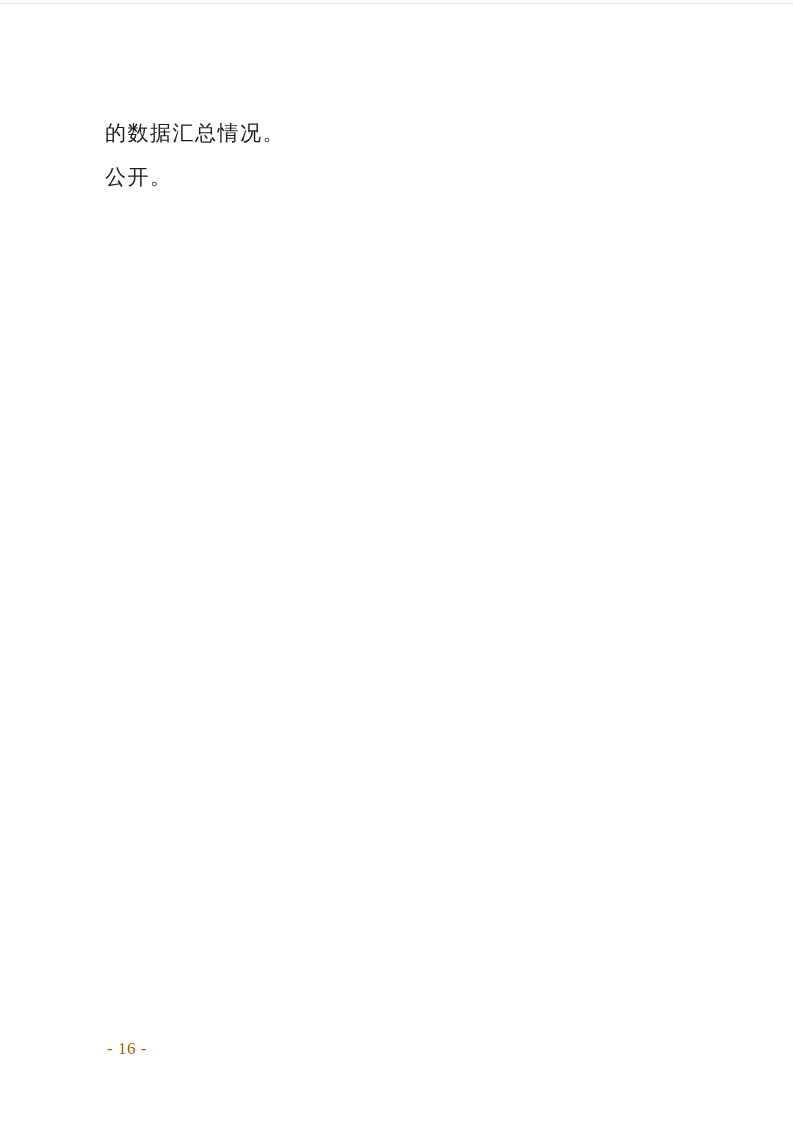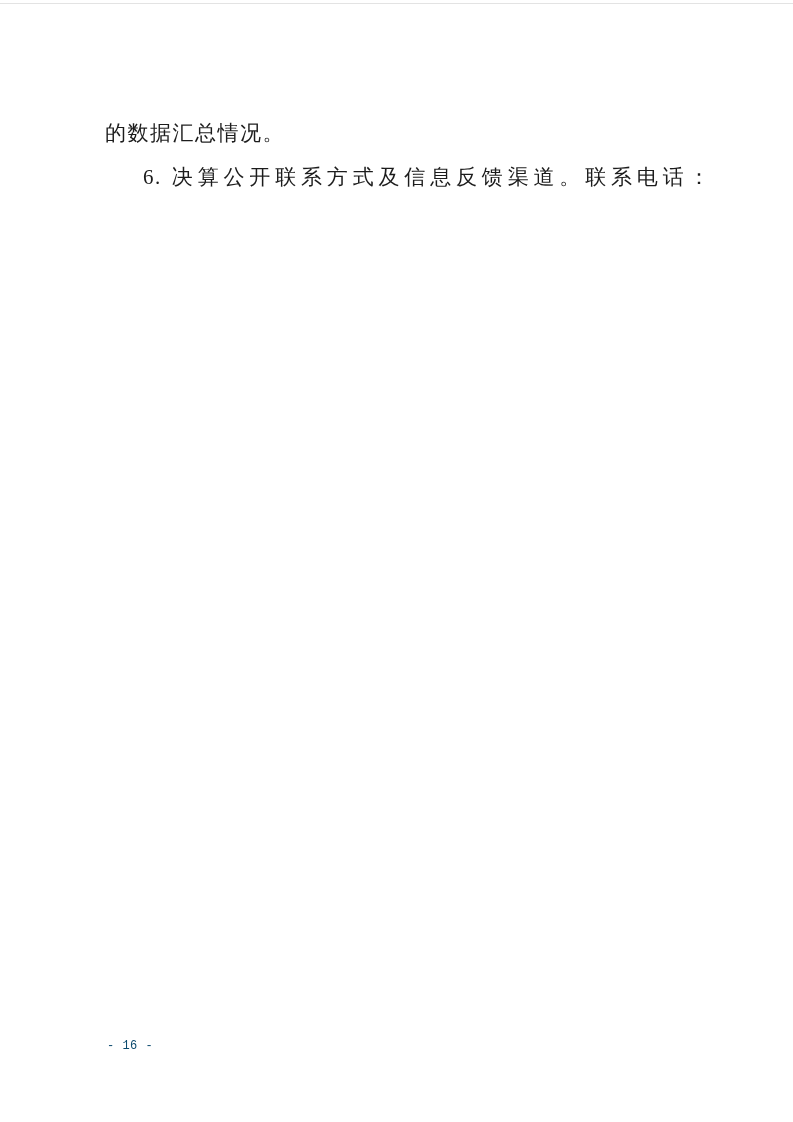--- a/index.html
+++ b/index.html
@@ -42,31 +42,31 @@
   .justify {
     white-space: normal;
     text-align: justify;
     text-align-last: justify;
     text-justify: inter-character;
   }
   .footer-pagenum {
     position: absolute;
     left: 107px;
     top: 1039px;
-    font-size: 12px;
+    font-size: 17px;
     letter-spacing: 0.5px;
-    color: #0c4a6e;
-    font-family: Liberation Mono, monospace;
+    color: #a16207;
+    font-family: Liberation Serif, serif;
   }
 </style>
 </head>
 <body>
 
 <div class="page">
   <div class="page-edge-top"></div>
 
   <div class="doc-body">
     <div class="line">的数据汇总情况。</div>
-    <div class="line indent justify">6. 决算公开联系方式及信息反馈渠道。联系电话：</div>
+    <div class="line">公开。</div>
   </div>
 
   <div class="footer-pagenum">- 16 -</div>
 </div>
 
 </body></html>

